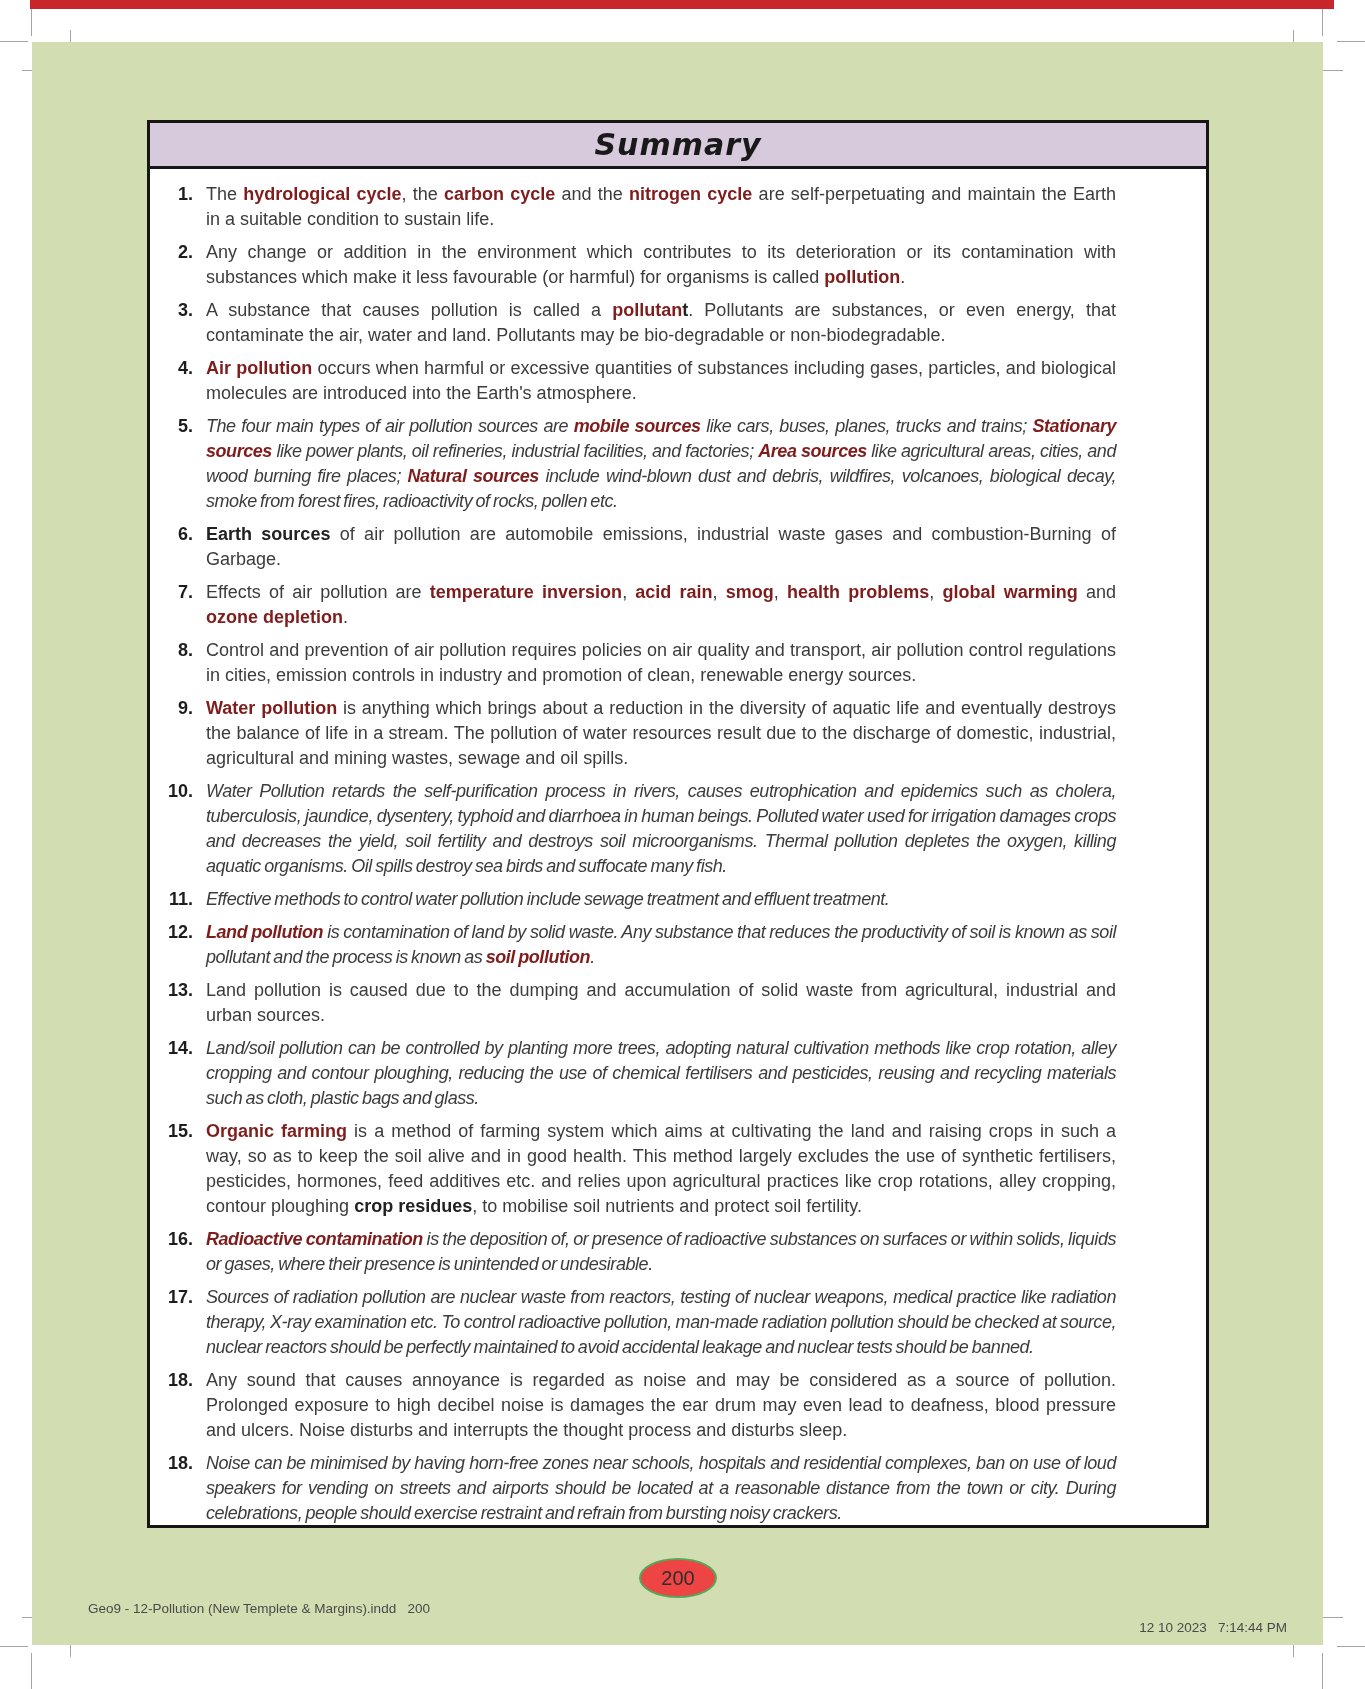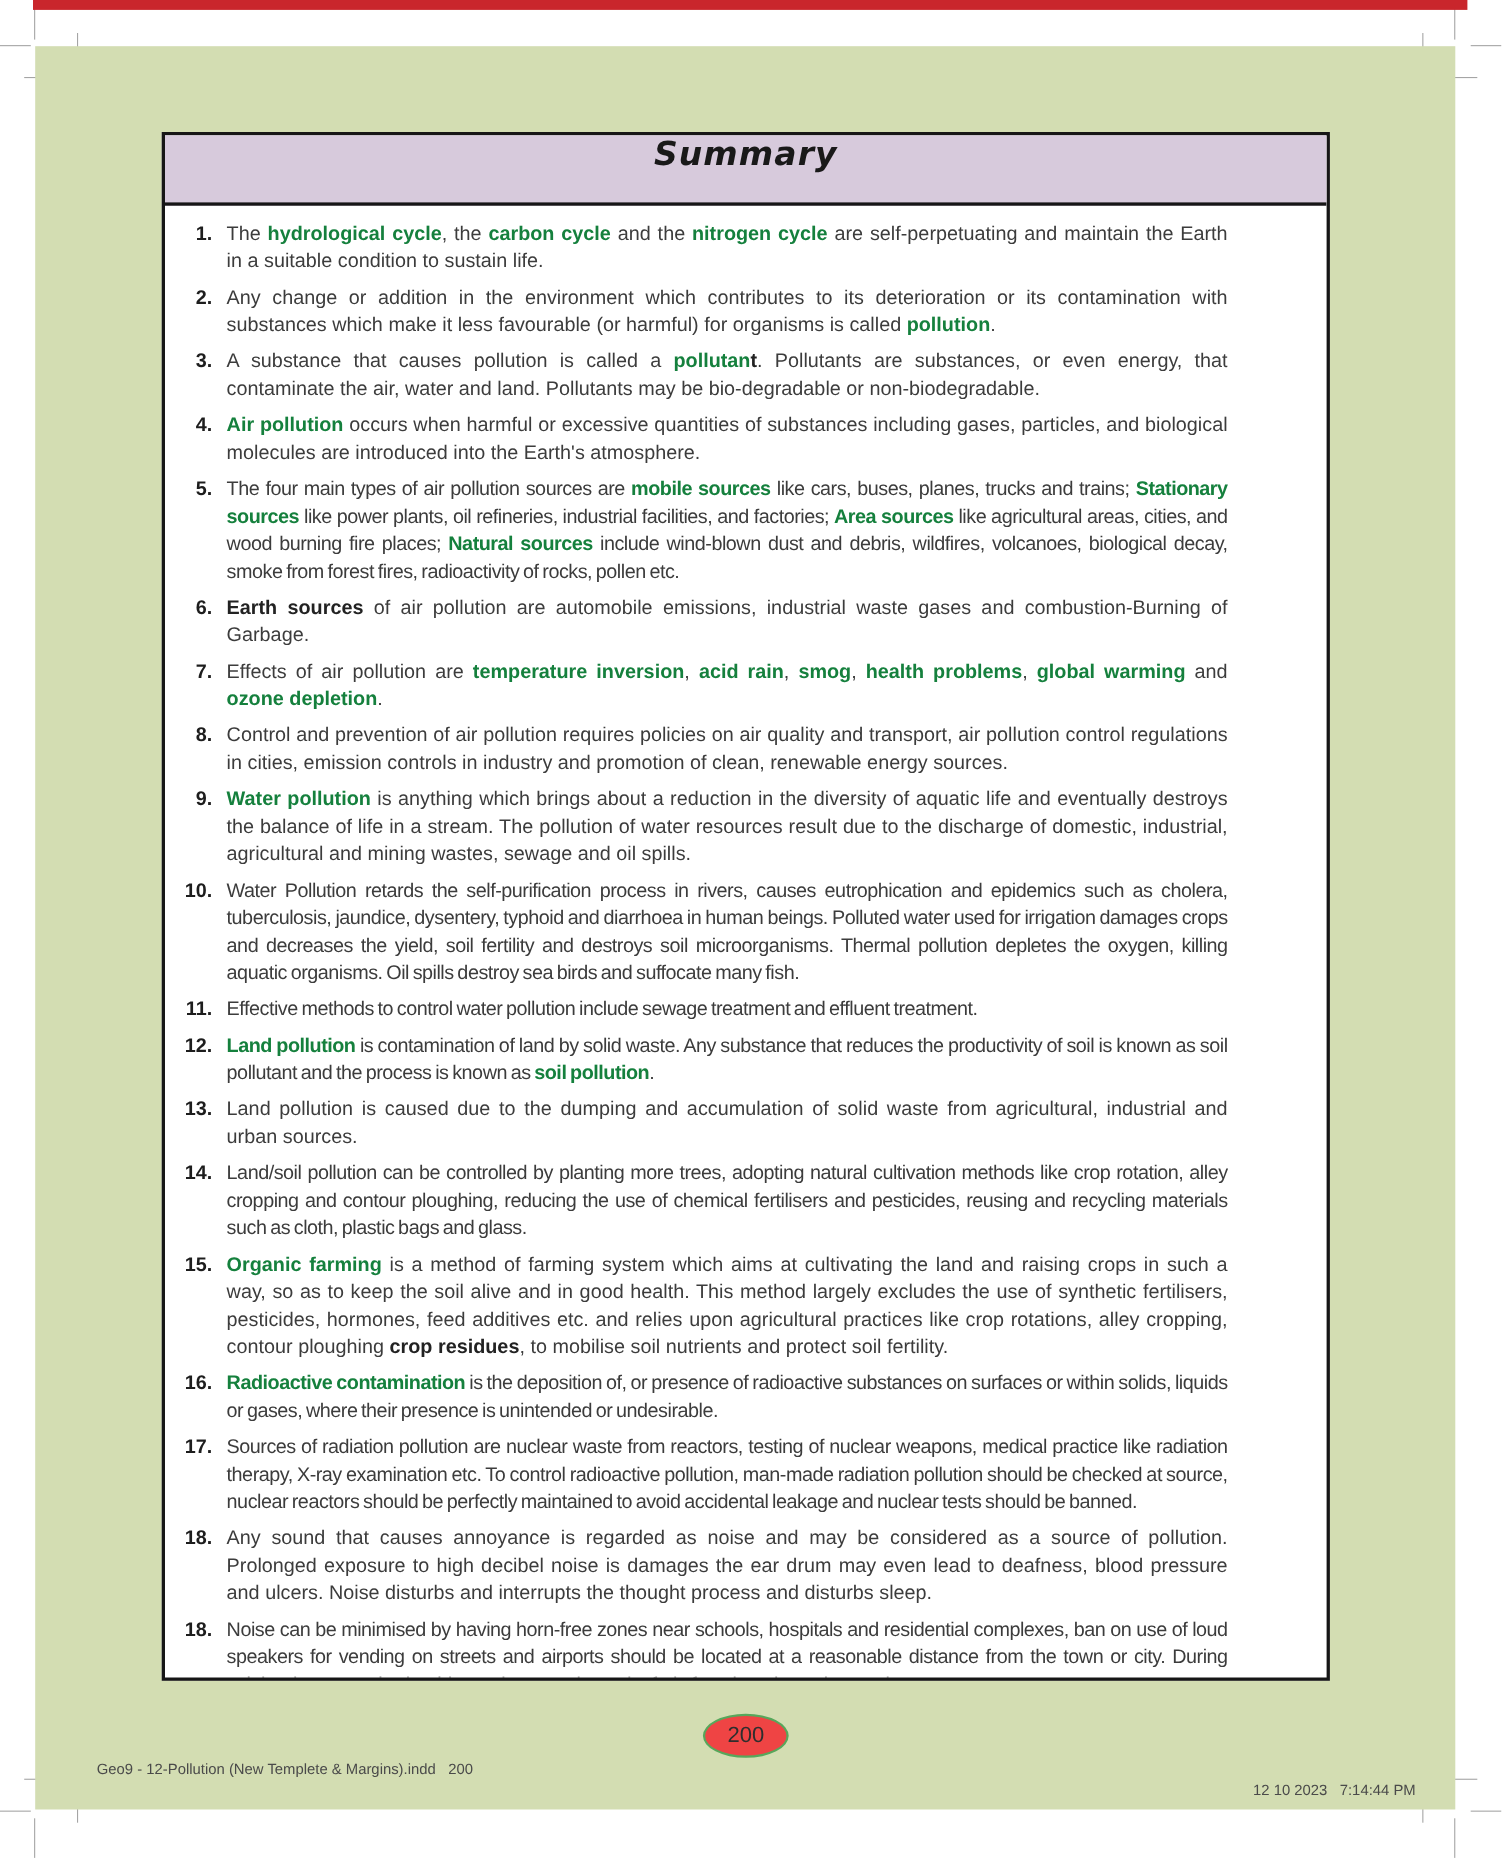--- a/index.html
+++ b/index.html
@@ -7,36 +7,36 @@
     width:1365px;height:1689px;position:relative;background:#ffffff;
     font-family:"Liberation Sans", sans-serif;overflow:hidden;
   }
   .red-bar{position:absolute;left:30px;top:0;width:1304px;height:9px;background:#c9262c;z-index:5;}
   .green-page{position:absolute;left:32px;top:42px;width:1291px;height:1603px;background:#d3ddb2;}
   .summary-box{
     position:absolute;left:147px;top:120px;width:1062px;height:1408px;
     background:#ffffff;border:3px solid #161616;box-sizing:border-box;overflow:hidden;
   }
   .summary-header{
-    height:64px;background:#d7cadc;border-bottom:3px solid #161616;
-    display:flex;justify-content:center;box-sizing:border-box;
+    height:46px;background:#d7cadc;border-bottom:3px solid #161616;
+    display:flex;align-items:center;justify-content:center;box-sizing:border-box;
   }
   .summary-title{
     font-family:"DejaVu Sans", sans-serif;font-style:italic;font-weight:700;
     font-size:30px;color:#191919;letter-spacing:1px;
   }
   .content{padding:13px 90px 0 16px;}
   .item{display:flex;margin-bottom:8px;font-size:18px;line-height:25px;color:#3c3c3c;}
   .num{
     width:40px;min-width:40px;box-sizing:border-box;text-align:right;padding-right:13px;
     font-weight:bold;color:#1d1d1d;
   }
   .body-text{flex:1;text-align:justify;}
-  .cond .body-text{letter-spacing:-0.45px;word-spacing:-1.2px;}
-  .pink{color:#15803d;font-weight:bold;}
+  .cond .body-text{letter-spacing:-0.45px;word-spacing:-1.2px;font-style:italic;}
+  .pink{color:#7f1d1d;font-weight:bold;}
   .boldseg{color:#222222;font-weight:bold;}
   .page-badge{
     position:absolute;left:639px;top:1558px;width:78px;height:40px;background:#ef4444;
     border:2px solid #57a75b;border-radius:50%;box-sizing:border-box;
     display:flex;align-items:center;justify-content:center;
     font-size:20px;color:#2e2e2e;
   }
   .footer{position:absolute;font-size:13.5px;color:#4a4a4a;white-space:pre;z-index:6;}
   .footer-left{left:88px;top:1601px;}
   .footer-right{right:78px;top:1620px;}

